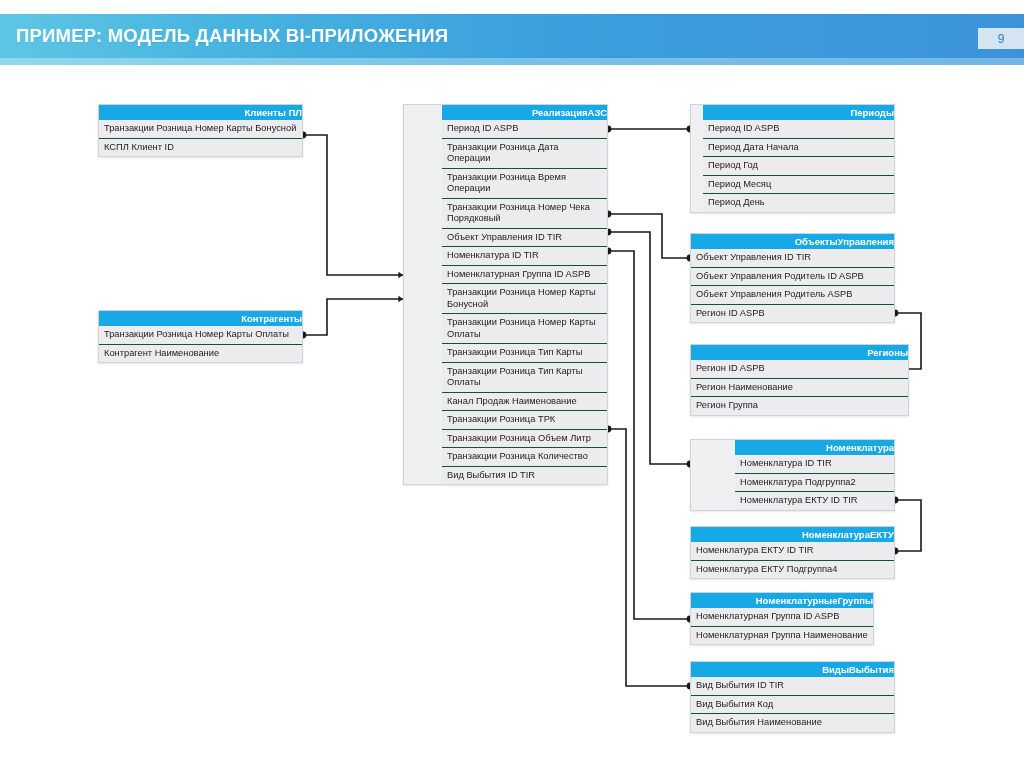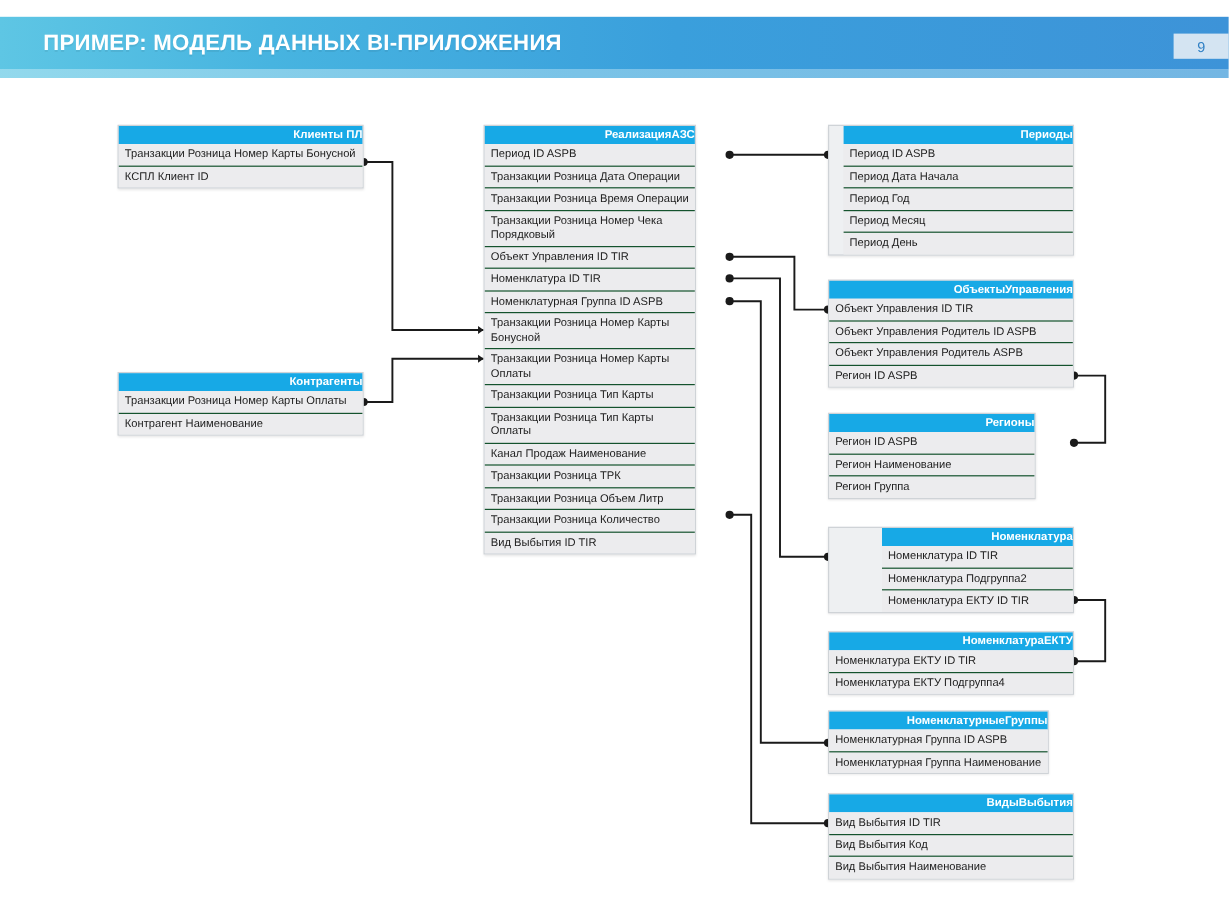--- a/index.html
+++ b/index.html
@@ -15,21 +15,21 @@
     position:absolute;left:0;top:14px;width:1024px;height:44px;
     background:linear-gradient(90deg,#5ec6e4 0%,#47b4e0 22%,#3a9fdc 55%,#3d93d8 100%);
     display:flex;align-items:center;
   }
   #slide-header-underline{
     position:absolute;left:0;top:58px;width:1024px;height:7px;
     background:linear-gradient(90deg,#7fd2e9 0%,#63b9e3 45%,#5aa9de 100%);
     opacity:.85;
   }
   #slide-title{
-    margin-left:36px;
+    margin-left:16px;
     color:#ffffff;
     font-size:18.5px;
     font-weight:bold;
     letter-spacing:.2px;
     white-space:nowrap;
     text-shadow:0 1px 0 rgba(0,0,0,.06);
   }
   #page-badge{
     position:absolute;right:0px;top:28px;
     width:46px;height:21px;
@@ -122,21 +122,21 @@
           <div class="field">КСПЛ Клиент ID</div>
         </div>
       </div>
       <div class="entity" style="left: 98px; top: 245px; width: 205px;">
         <div class="entity-title">Контрагенты</div>
         <div class="entity-fields">
           <div class="field">Транзакции Розница Номер Карты Оплаты</div>
           <div class="field">Контрагент Наименование</div>
         </div>
       </div>
-      <div class="entity" style="left: 403px; top: 39px; width: 177px;">
+      <div class="entity" style="left: 403px; top: 39px; width: 205px; padding-left: 38px;">
         <div class="entity-title">РеализацияАЗС</div>
         <div class="entity-fields">
           <div class="field">Период ID ASPB</div>
           <div class="field">Транзакции Розница Дата Операции</div>
           <div class="field">Транзакции Розница Время Операции</div>
           <div class="field two-line">Транзакции Розница Номер Чека Порядковый</div>
           <div class="field">Объект Управления ID TIR</div>
           <div class="field">Номенклатура ID TIR</div>
           <div class="field">Номенклатурная Группа ID ASPB</div>
           <div class="field two-line">Транзакции Розница Номер Карты Бонусной</div>
@@ -162,21 +162,21 @@
       </div>
       <div class="entity" style="left: 690px; top: 168px; width: 205px;">
         <div class="entity-title">ОбъектыУправления</div>
         <div class="entity-fields">
           <div class="field">Объект Управления ID TIR</div>
           <div class="field">Объект Управления Родитель ID ASPB</div>
           <div class="field">Объект Управления Родитель ASPB</div>
           <div class="field">Регион ID ASPB</div>
         </div>
       </div>
-      <div class="entity" style="left: 690px; top: 279px; width: 173px;">
+      <div class="entity" style="left: 690px; top: 279px; width: 219px;">
         <div class="entity-title">Регионы</div>
         <div class="entity-fields">
           <div class="field">Регион ID ASPB</div>
           <div class="field">Регион Наименование</div>
           <div class="field">Регион Группа</div>
         </div>
       </div>
       <div class="entity" style="left: 690px; top: 374px; width: 205px; padding-left: 44px;">
         <div class="entity-title">Номенклатура</div>
         <div class="entity-fields">

